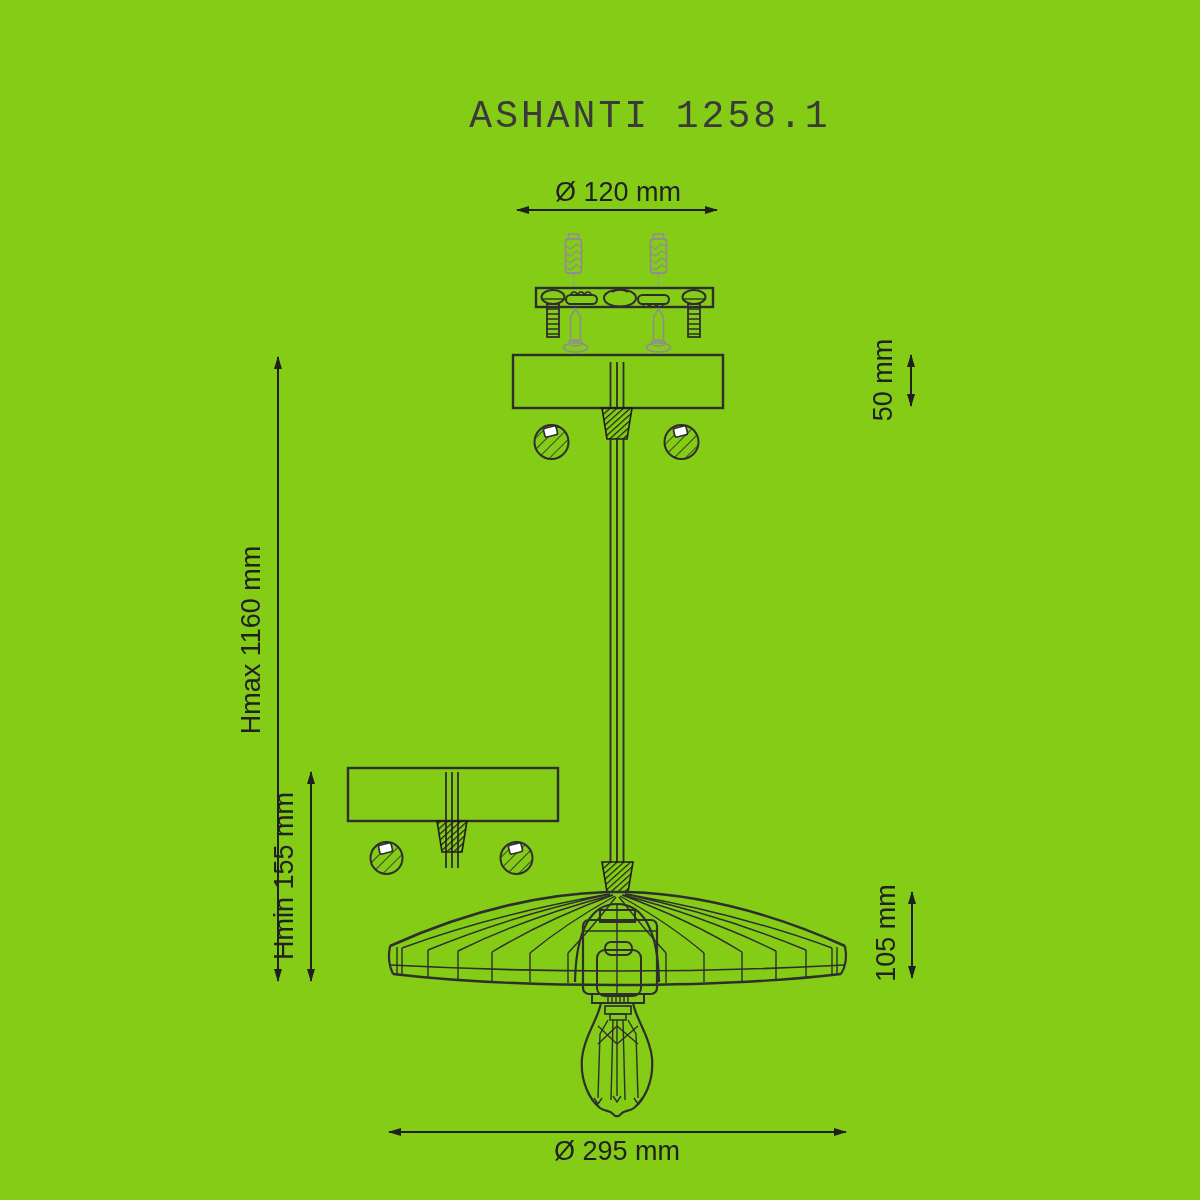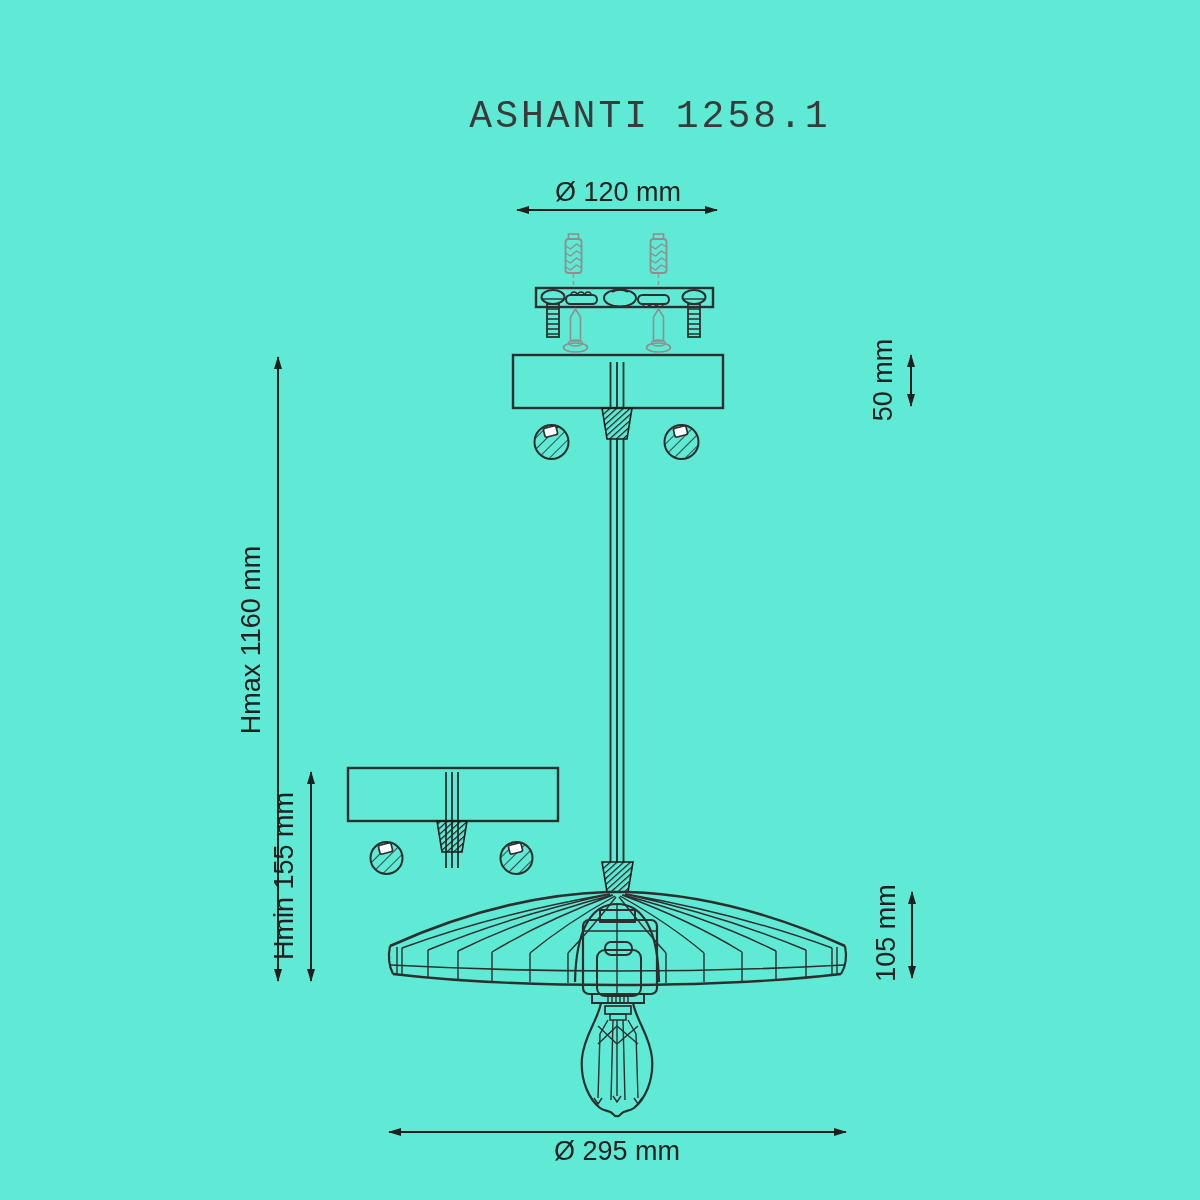--- a/index.html
+++ b/index.html
@@ -1,16 +1,16 @@
 <!DOCTYPE html>
 <html><head>
 <meta charset="utf-8">
 <style>
   html,body{margin:0;padding:0;background:#ffffff;}
-  .page{position:relative;width:1200px;height:1200px;background:#5eead4;overflow:hidden;
+  .page{position:relative;width:1200px;height:1200px;background:#84cc16;overflow:hidden;
         font-family:"Liberation Sans",sans-serif;}
   svg{position:absolute;left:0;top:0;}
   .title-text{font-family:"Liberation Mono",monospace;font-size:38px;letter-spacing:3px;fill:#3a3a3a;}
   .dim-text{font-family:"Liberation Sans",sans-serif;font-size:27px;fill:#212121;}
   .ln{stroke:#2e2e2e;fill:none;}
   .thin{stroke:#2e2e2e;fill:none;stroke-width:1.4;}
   .gray{stroke:#8f8f8f;fill:none;}
   .dimln{stroke:#1f1f1f;stroke-width:2;fill:none;}
 </style>
 </head>

